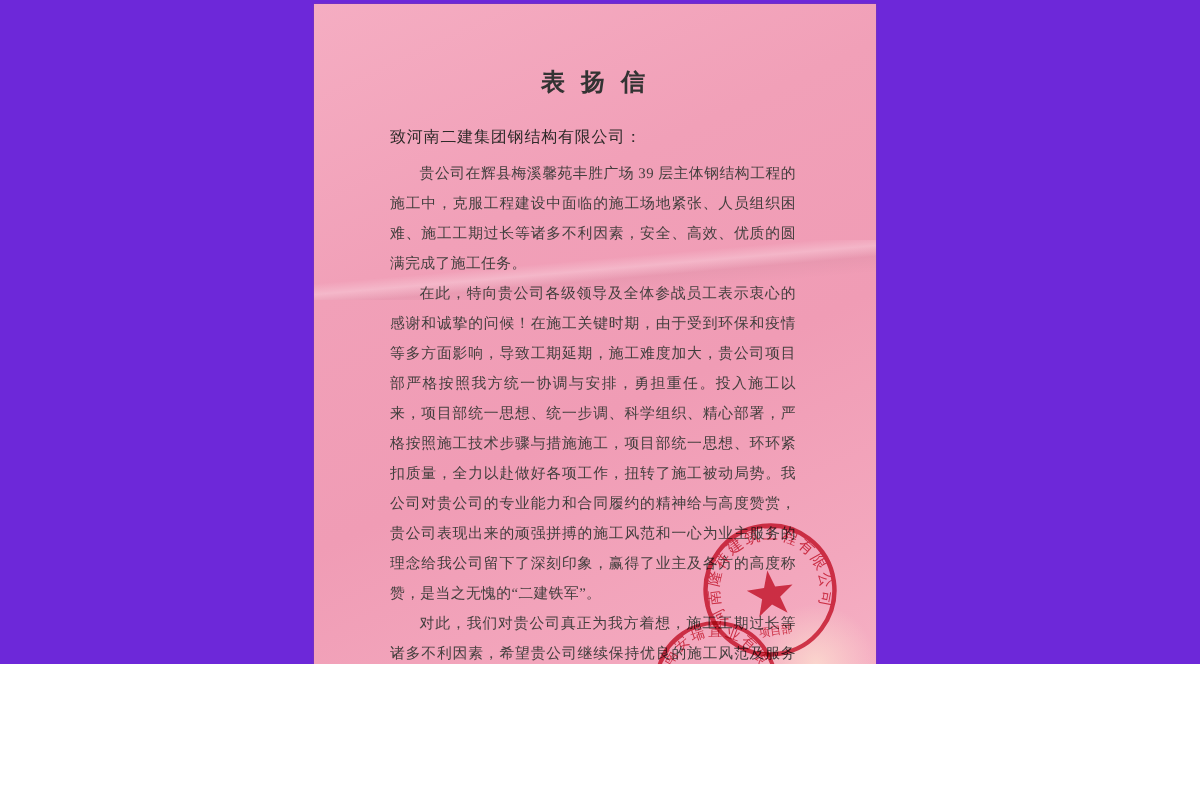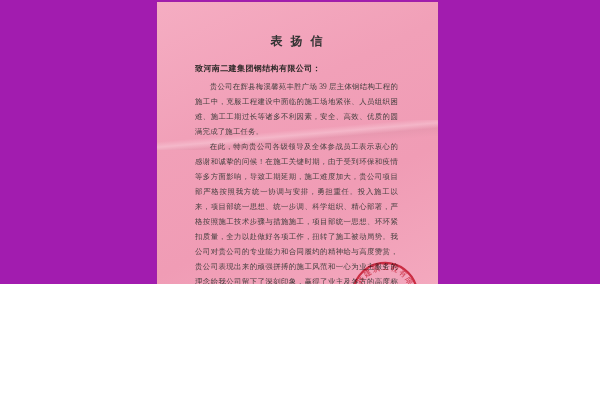--- a/index.html
+++ b/index.html
@@ -1,30 +1,30 @@
 <!DOCTYPE html>
 <html><head>
 <meta charset="utf-8">
 <style>
   html,body{margin:0;padding:0;background:#ffffff;}
-  #stage{position:relative;width:600px;height:284px;background:#a21caf;overflow:hidden;
+  #stage{position:relative;width:600px;height:332px;background:#6d28d9;overflow:hidden;
          font-family:"Liberation Serif","DejaVu Serif",serif;}
   
   .paper{position:absolute;left:157px;top:2px;width:281px;height:367px;overflow:hidden;
          background:linear-gradient(155deg,#f5adc2 0%,#f1a0b8 30%,#f09cb5 55%,#f3a7bd 80%,#f7b5c8 100%);
          box-shadow:0 0 1px rgba(150,90,110,.5);}
   
   .crease1{position:absolute;left:0;top:118px;width:100%;height:30px;pointer-events:none;
           background:linear-gradient(175deg,rgba(255,255,255,0) 40%,rgba(255,255,255,.25) 50%,rgba(0,0,0,.03) 60%,rgba(255,255,255,0) 75%);}
   .crease2{position:absolute;right:0;top:300px;width:60px;height:60px;pointer-events:none;
           background:radial-gradient(closest-side,rgba(255,244,214,.55),rgba(255,244,214,0));}
   .content{position:absolute;left:38px;right:40px;top:0;color:#3f3b3a;}
   .title{margin-top:31px;text-align:center;font-size:12px;font-weight:bold;color:#333;
          letter-spacing:8px;padding-left:8px;}
-  .addressee{margin-top:13px;font-size:8px;font-weight:bold;color:#2e2a29;letter-spacing:.4px;}
+  .addressee{margin-top:13px;font-size:8px;font-weight:normal;color:#2e2a29;letter-spacing:.4px;}
   p.body{margin:0;font-size:7.4px;line-height:15px;text-align:justify;text-indent:2em;
          color:#433f3e;letter-spacing:.2px;}
   p.body.first{margin-top:5px;}
   
   .seal{position:absolute;mix-blend-mode:multiply;opacity:.88;color:#cf2b44;}
   .seal svg{display:block;width:100%;height:100%;}
   .seal-1{left:193px;top:258px;width:70px;height:70px;transform:rotate(-8deg);}
   .seal-2{left:169px;top:307px;width:64px;height:64px;transform:rotate(11deg);}
   .seal text{font-family:"Liberation Serif","DejaVu Serif",serif;fill:#cf2b44;}
 </style>

